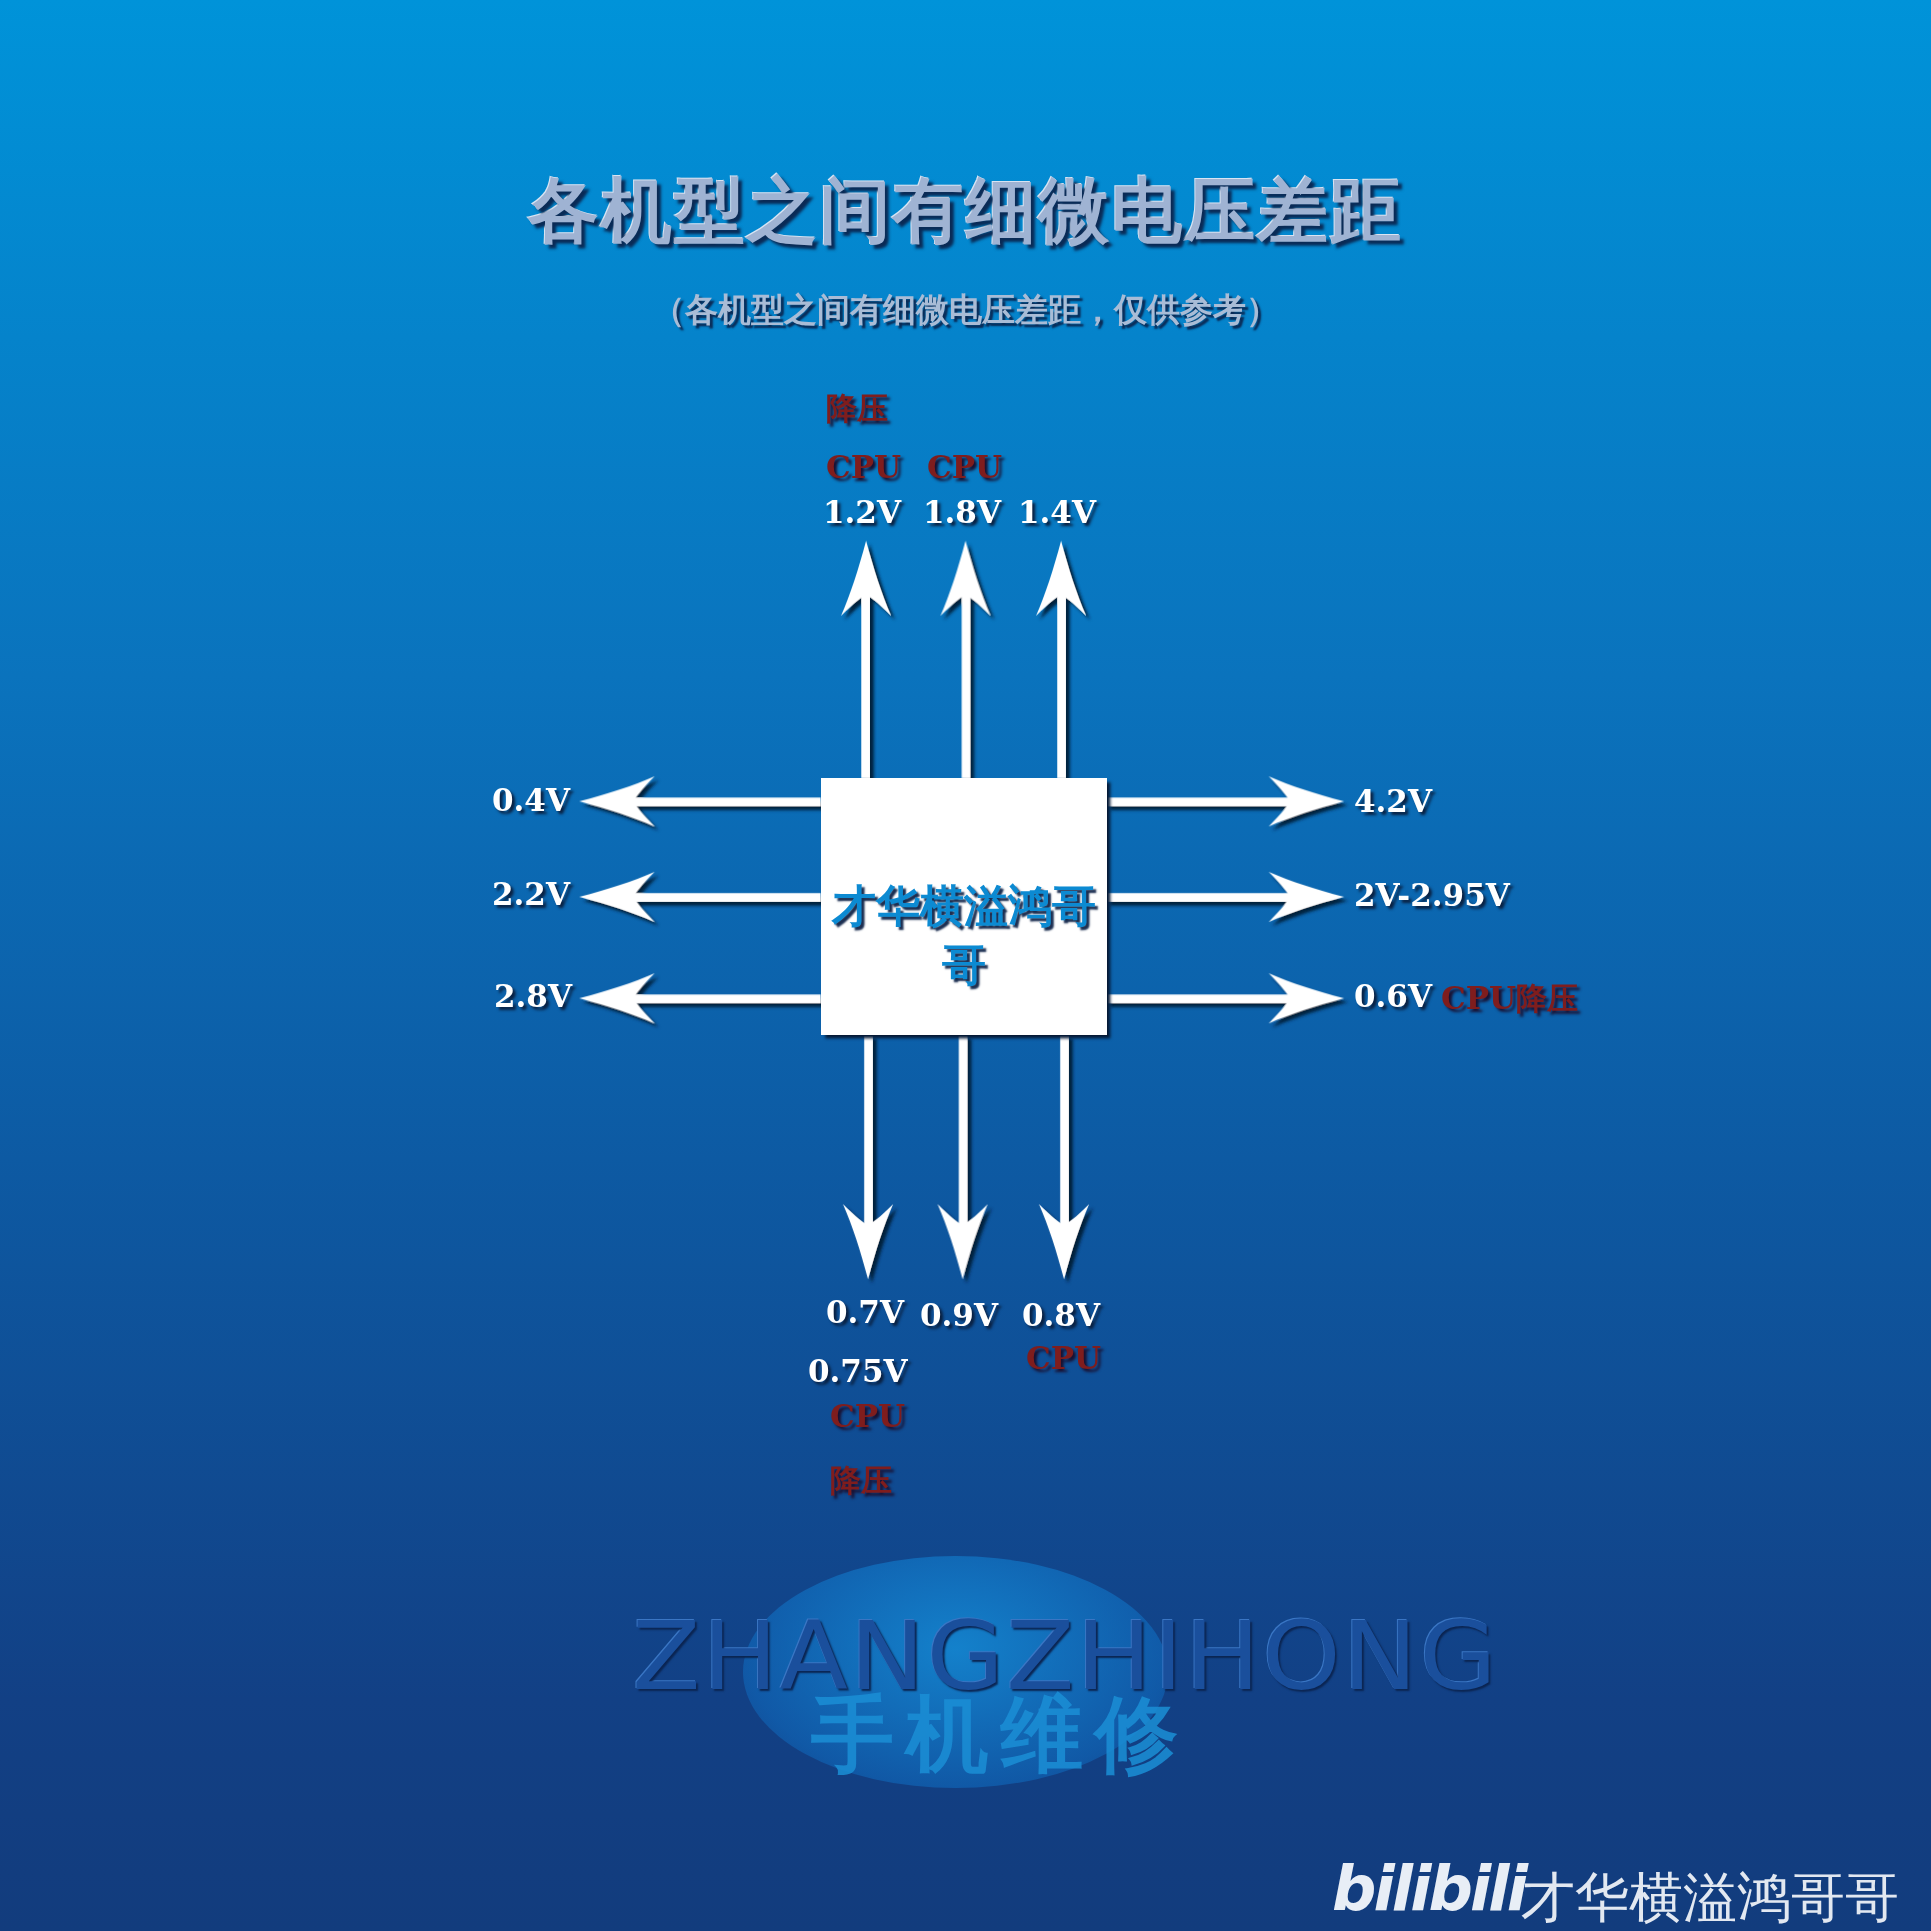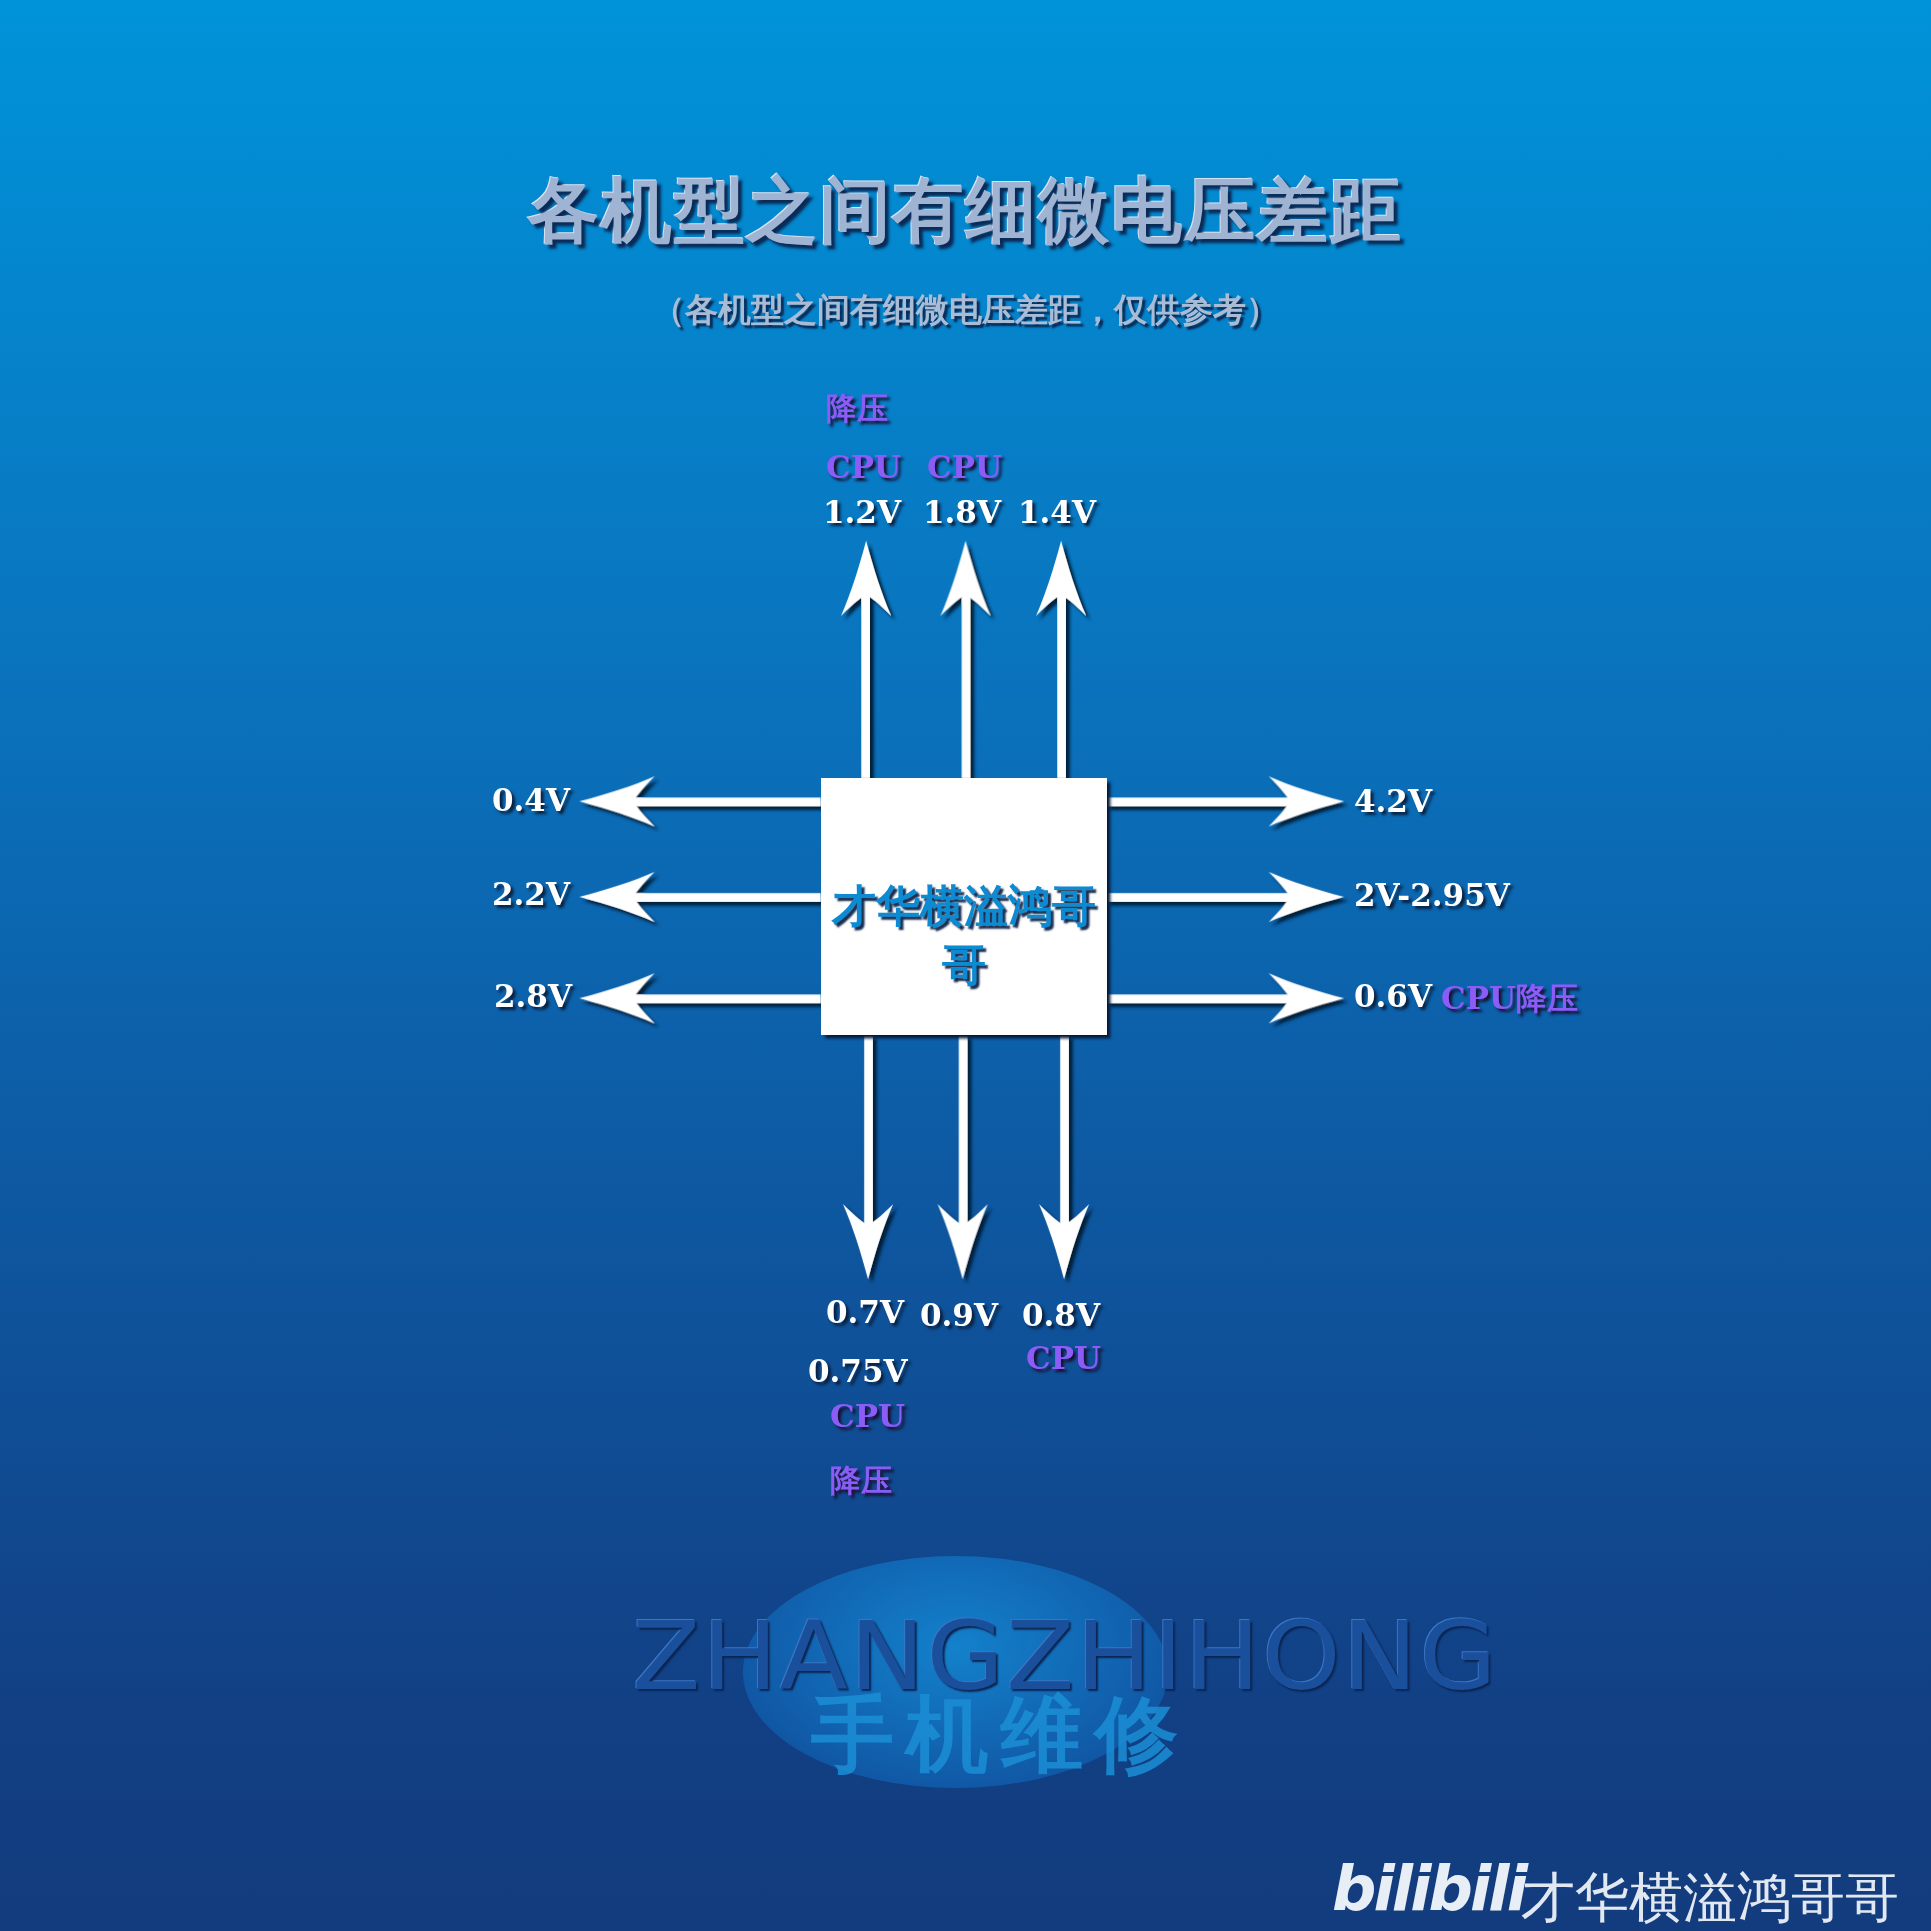--- a/index.html
+++ b/index.html
@@ -19,21 +19,21 @@
       left: 0; width: 1931px; top: 288px; text-align: center;
       font-size: 33px; font-weight: bold;
       color: #a9bcd6;
       text-shadow: 2.9px 2.9px 1.9px #0a2a55;
     }
     .lbl {
       font-size: 31px; font-weight: bold; color: #ffffff; white-space: nowrap;
       text-shadow: 2.9px 2.9px 2.9px #0a2040;
     }
     .red {
-      font-size: 31px; font-weight: bold; color: #8b5cf6; white-space: nowrap;
+      font-size: 31px; font-weight: bold; color: #7f1d1d; white-space: nowrap;
       text-shadow: 2.9px 2.9px 2.9px #1a1030;
     }
     .chip {
       left: 821px; top: 778px; width: 286px; height: 257px;
       background: #ffffff; box-shadow: 3.9px 3.9px 2.9px #061a36;
     }
     .chip-text {
       left: 821px; width: 286px; top: 877px; text-align: center;
       font-size: 44px; font-weight: bold; color: #0c8ad2;
       text-shadow: 2.9px 2.9px 1.9px #1a2d50;

